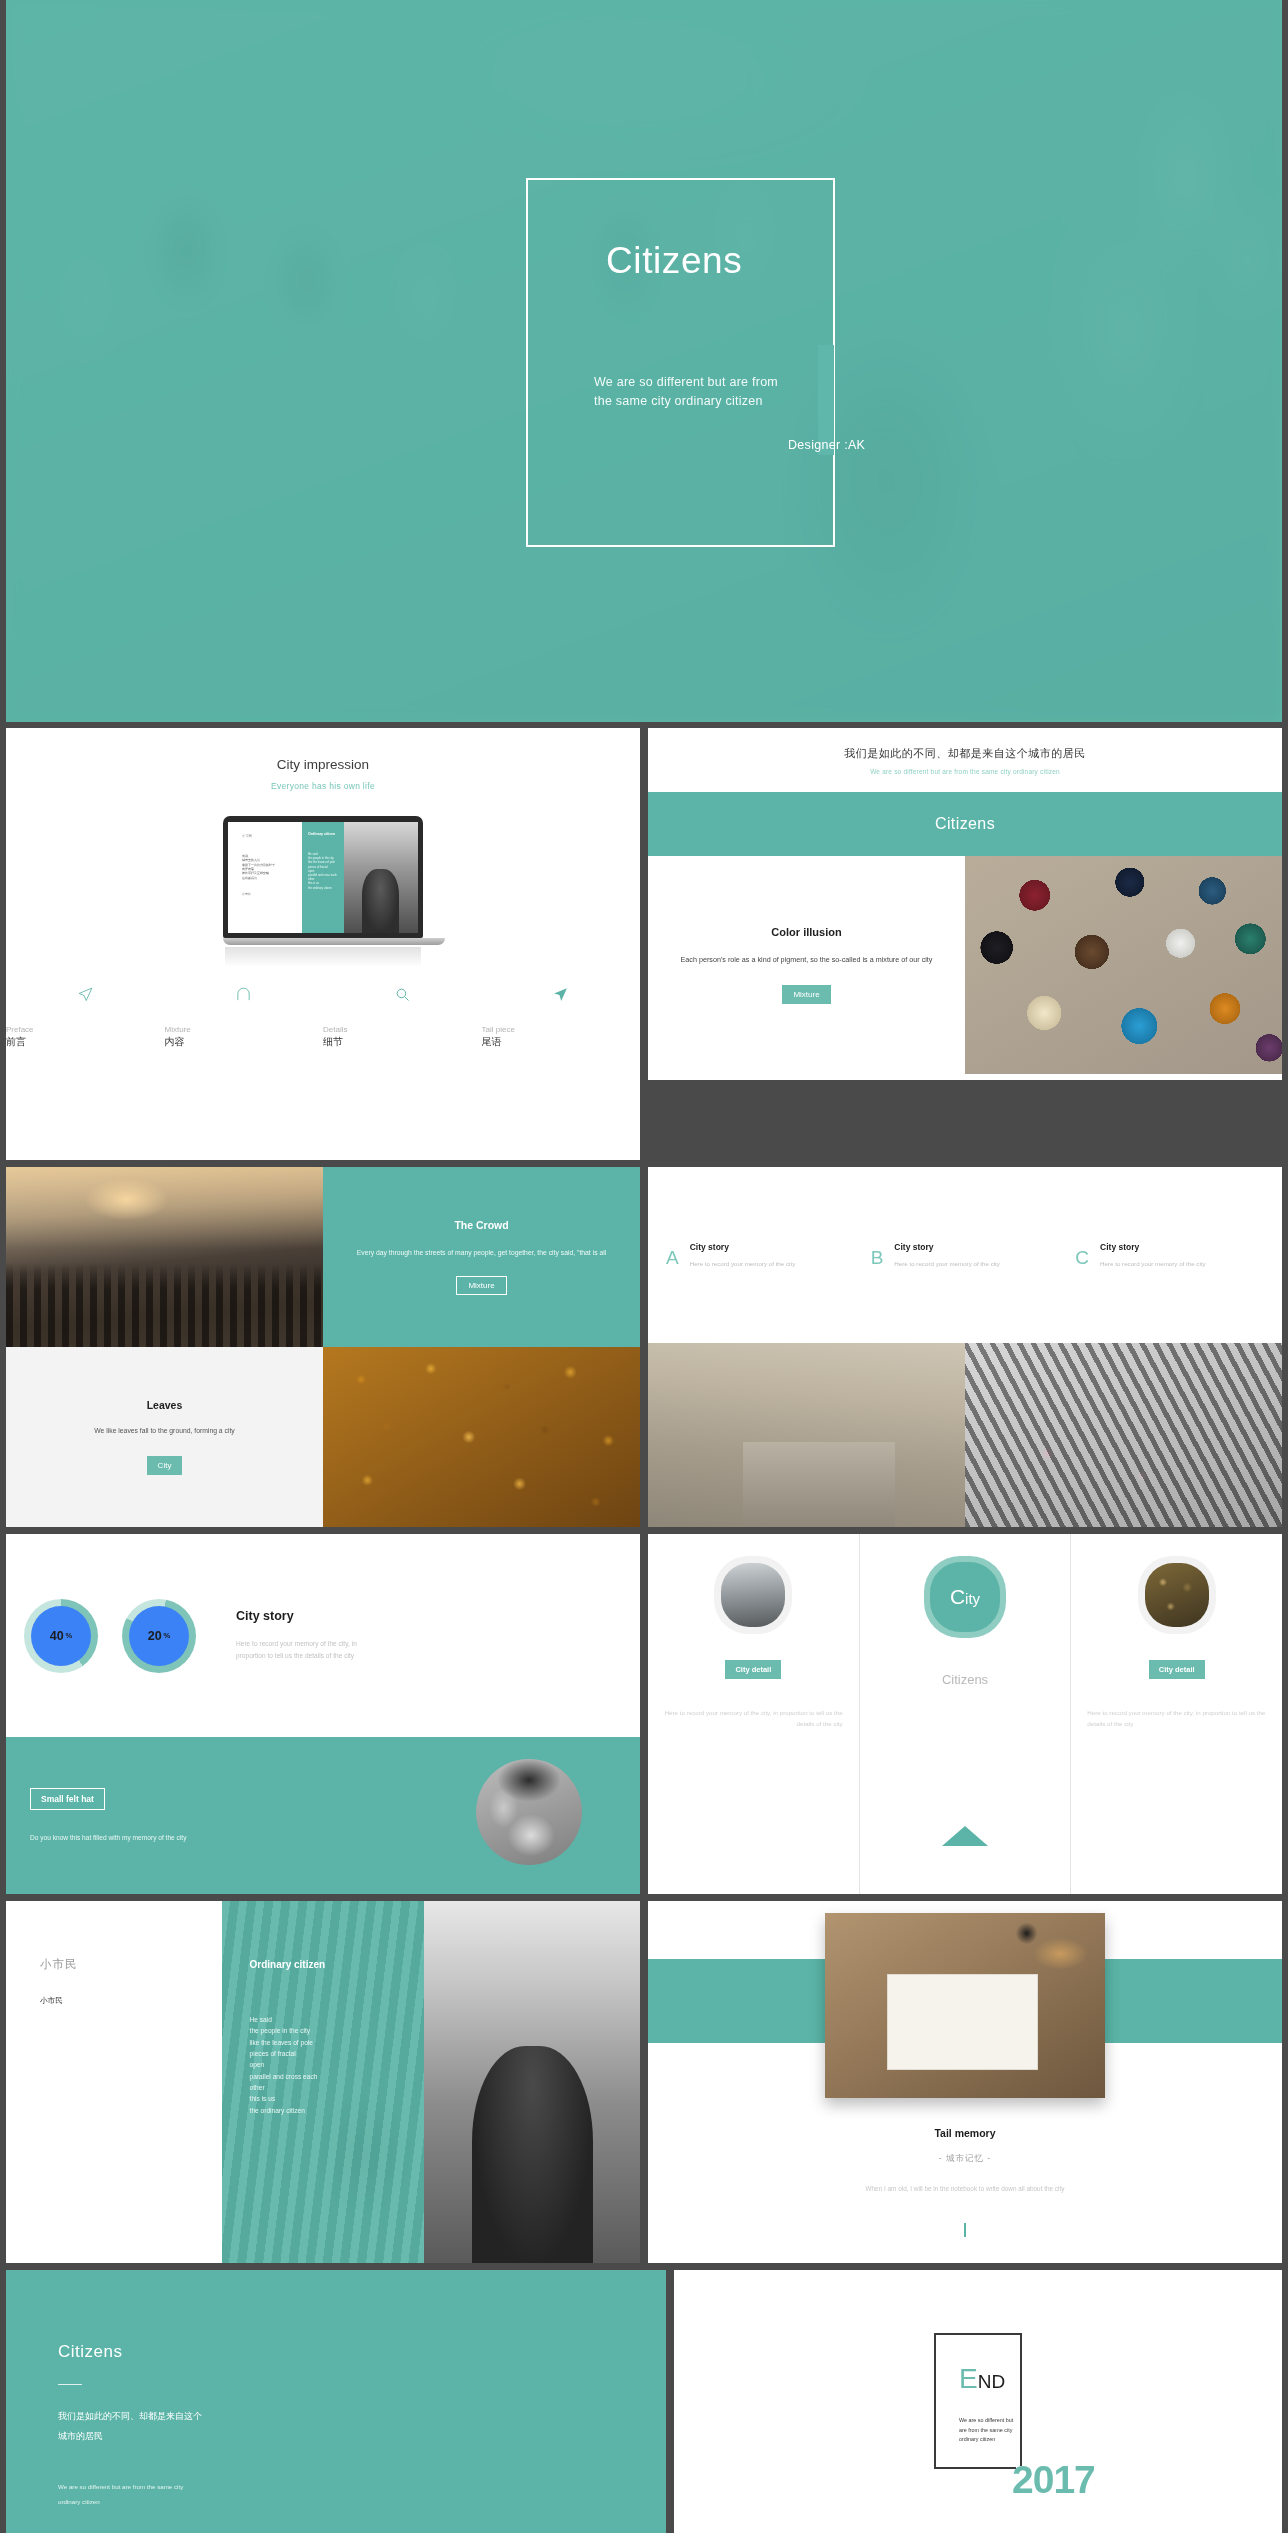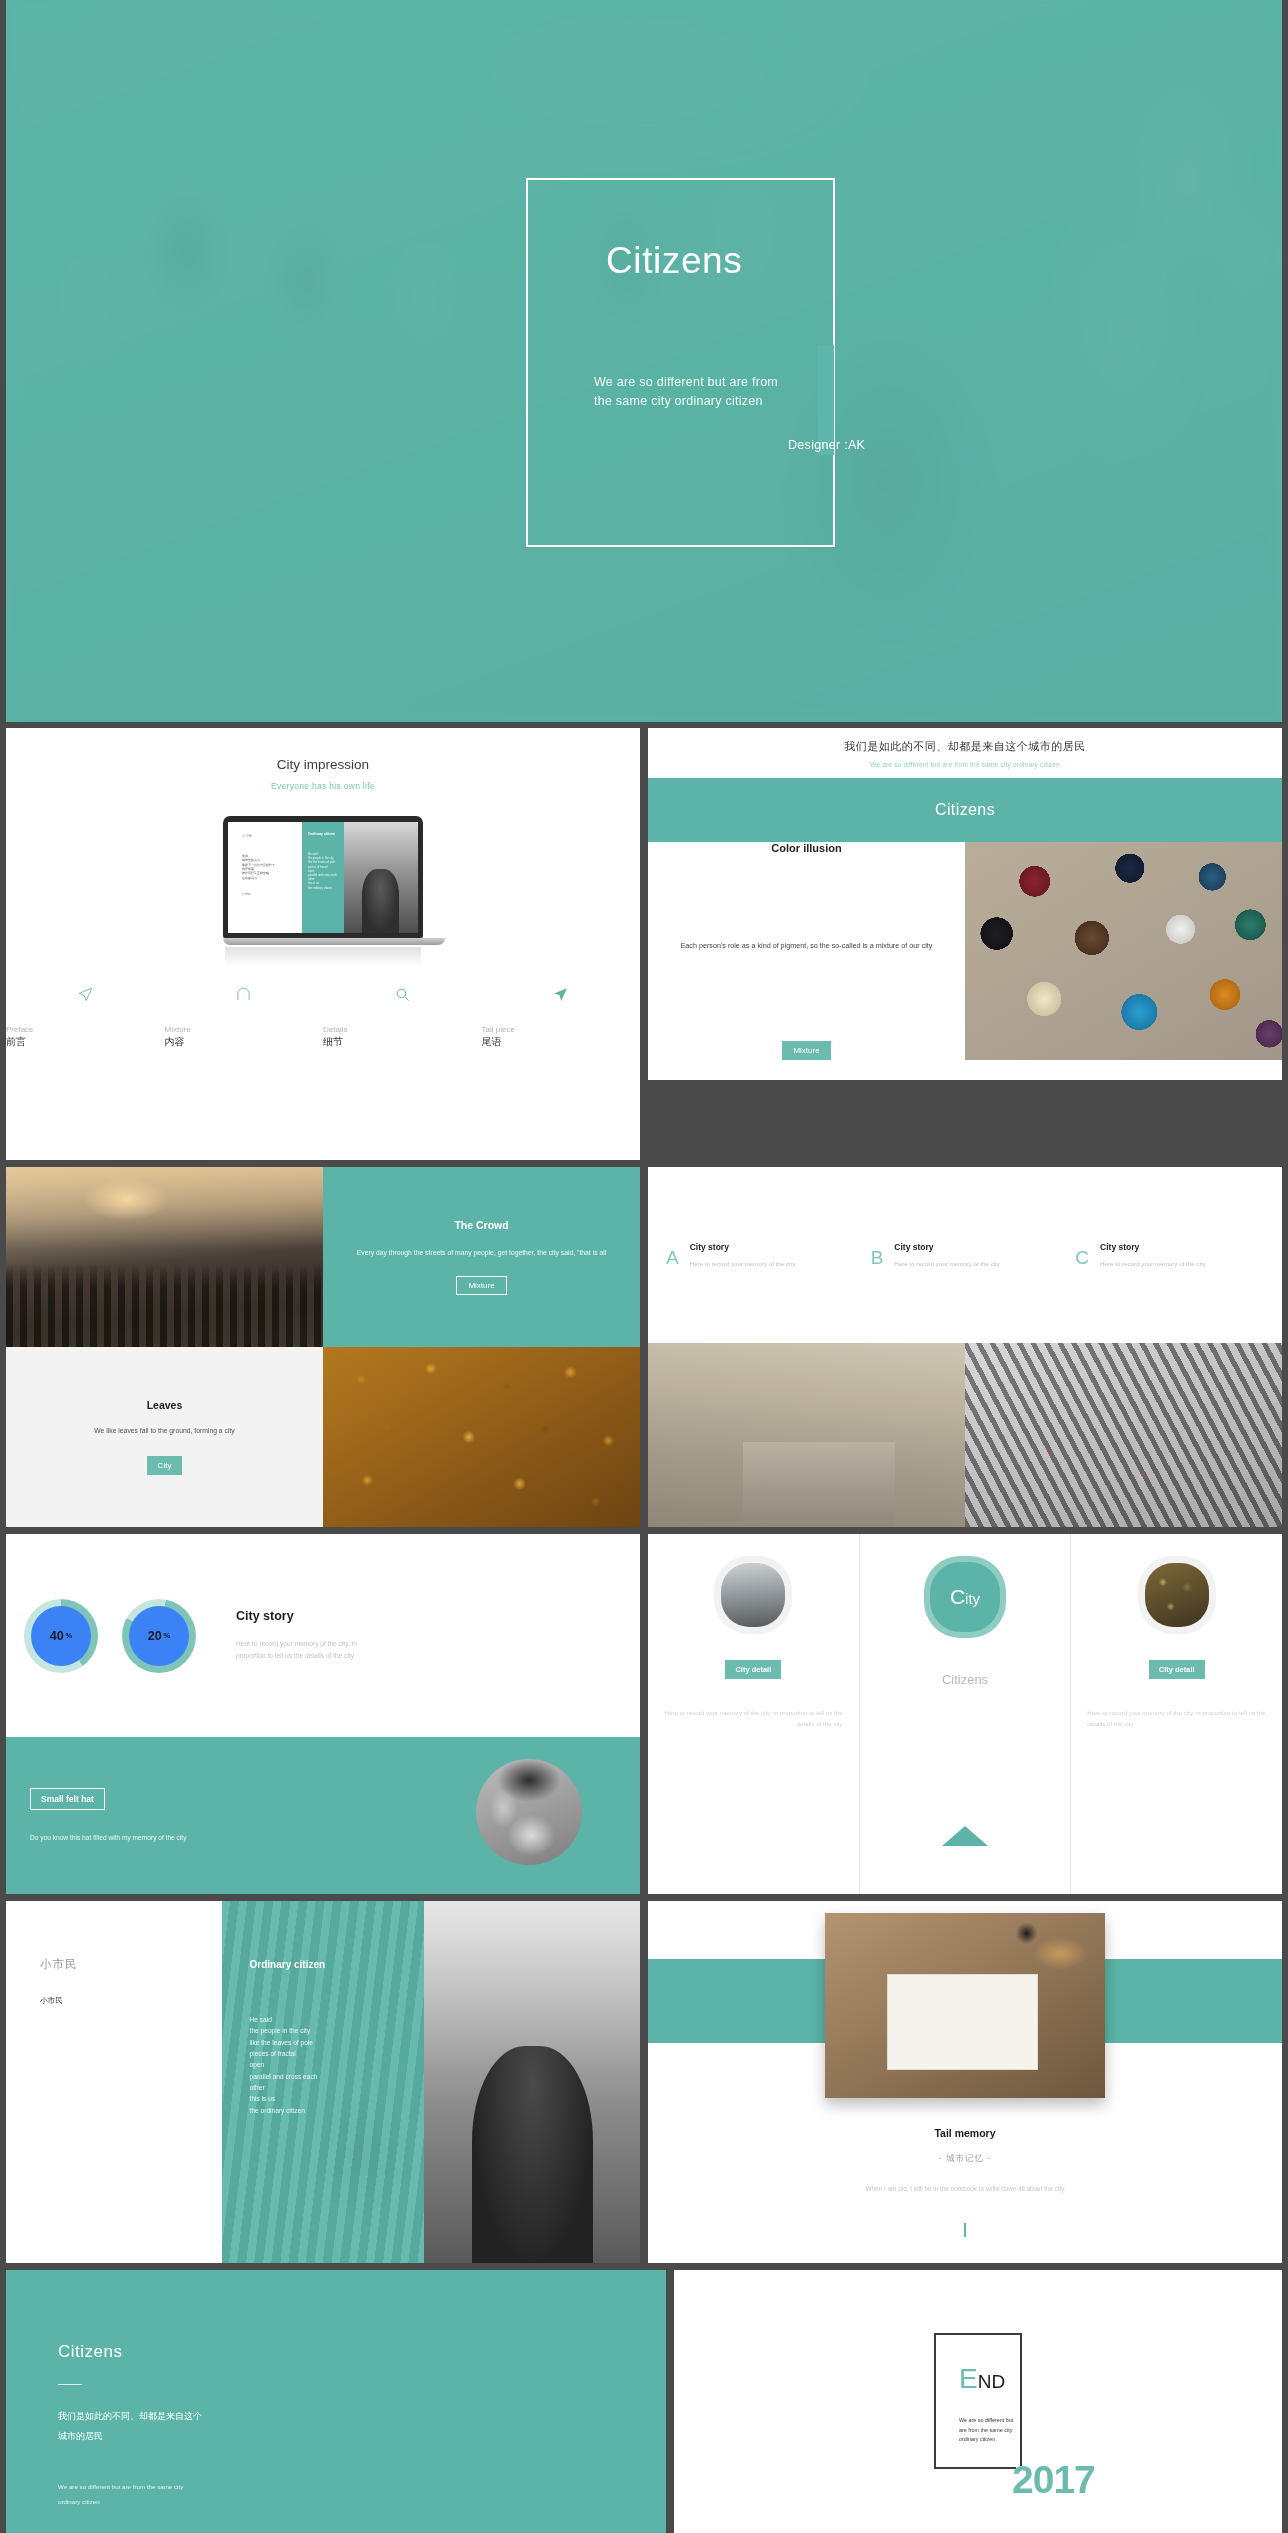--- a/index.html
+++ b/index.html
@@ -60,27 +60,27 @@
   .lap-refl{width:196px;height:20px;margin:2px auto 0;
     background:linear-gradient(rgba(170,170,170,.35),rgba(255,255,255,0));}
   .s2 .icons{position:absolute;left:0;right:0;top:258px;display:flex;}
   .s2 .ic{flex:1;text-align:left;}
   .s2 .ic svg{display:block;margin:0 auto;}
   .s2 .ic .en{font-size:8px;color:#b4b4b4;margin-top:22px;}
   .s2 .ic .cn{font-size:10px;color:#333;margin-top:1px;}
 
   
   .s3{height:352px;}
-  .s3 .head{height:50px;display:flex;flex-direction:column;align-items:center;justify-content:center;}
+  .s3 .head{height:64px;display:flex;flex-direction:column;align-items:center;justify-content:center;}
   .s3 .head .cn{font-size:11px;color:#333;letter-spacing:.5px;}
   .s3 .head .en{font-size:6.5px;color:#8fd0c3;margin-top:7px;letter-spacing:.2px;}
   .s3 .band{height:64px;background:#5bb4a7;display:flex;align-items:center;justify-content:center;}
   .s3 .band span{font-size:16px;color:#fff;font-weight:300;letter-spacing:.4px;}
   .s3 .body{display:flex;height:218px;}
-  .s3 .left{flex:0 0 50%;display:flex;flex-direction:column;align-items:center;justify-content:space-between;padding:0 22px;box-sizing:border-box;}
+  .s3 .left{flex:0 0 50%;display:flex;flex-direction:column;align-items:center;justify-content:center;padding:0 22px;box-sizing:border-box;}
   .s3 .left h4{margin:0;font-size:11px;color:#222;font-weight:700;}
   .s3 .left p{margin:16px 0 0;font-size:7.2px;color:#444;line-height:1.6;text-align:center;}
   .btn-fill{display:inline-block;margin-top:20px;background:#6bbcae;color:#fff;font-size:8px;padding:5px 11px;}
   .paints{flex:1;background:
      radial-gradient(circle 18px at 22% 18%, #8c2230, #6d1a25 85%, transparent 86%),
      radial-gradient(circle 17px at 52% 12%, #1b2a45, #111c30 85%, transparent 86%),
      radial-gradient(circle 16px at 78% 16%, #2b5d80, #1d4460 85%, transparent 86%),
      radial-gradient(circle 19px at 10% 42%, #1e1e24, #121217 85%, transparent 86%),
      radial-gradient(circle 20px at 40% 44%, #6a4a30, #4a3220 85%, transparent 86%),
      radial-gradient(circle 17px at 68% 40%, #f0f0ee, #cfcfcb 85%, transparent 86%),

